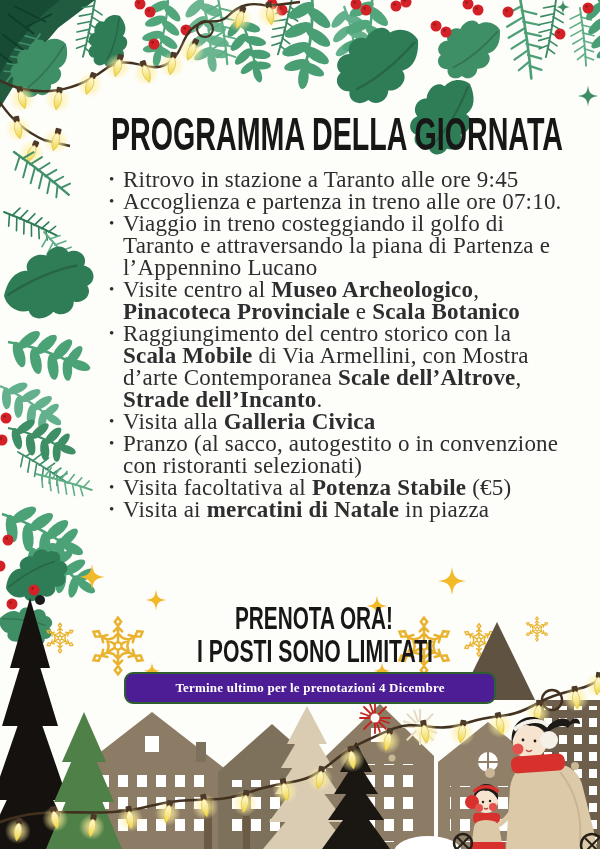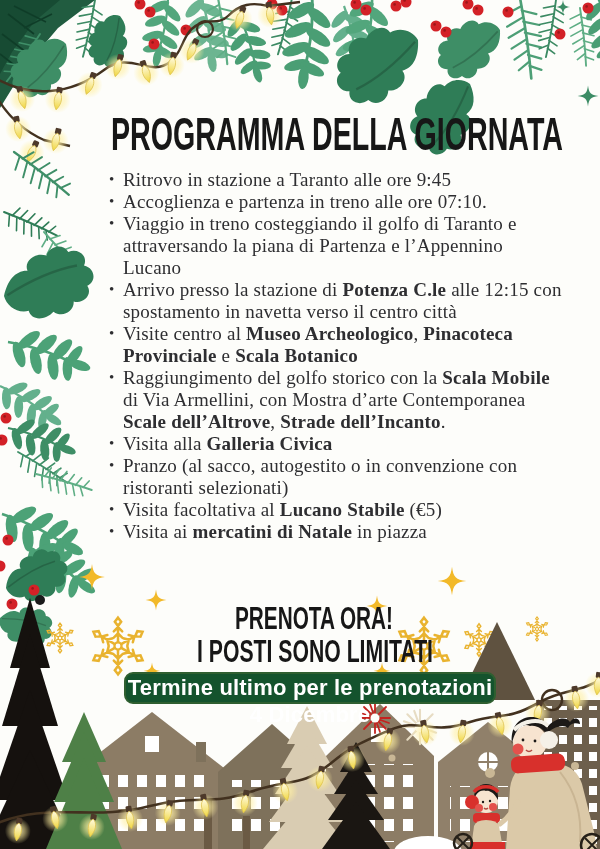--- a/index.html
+++ b/index.html
@@ -2,30 +2,30 @@
 <html><head>
 <meta charset="utf-8">
 <style>
   html,body{margin:0;padding:0;background:#888;}
   .page{position:relative;width:600px;height:849px;margin:0 auto;background:#fdfdfa;overflow:hidden;
         font-family:"Liberation Serif",serif;}
   .bg{position:absolute;left:0;top:0;z-index:1;}
   .content{position:absolute;left:0;top:0;width:580px;height:849px;z-index:2;}
   .title-svg{position:absolute;left:110px;top:106px;}
   ul.sched{position:absolute;left:104px;top:169px;width:458px;margin:0;padding:0;list-style:none;
-           color:#2e2e31;font-size:19px;line-height:22px;letter-spacing:.2px;}
+           color:#2e2e31;font-size:23px;line-height:22px;letter-spacing:.2px;}
   ul.sched li{position:relative;padding-left:19px;}
   ul.sched li::before{content:"\2022";position:absolute;left:5px;top:-1px;font-size:15px;color:#2e2e31;}
   .b{font-weight:bold;}
   .cta{position:absolute;left:16px;top:601px;width:600px;text-align:center;}
   .cta svg{display:block;margin:0 auto;}
   .banner{position:absolute;left:124px;top:672px;width:372px;height:32px;box-sizing:border-box;
-          background:#14532d;border:2px solid #2f5f30;border-radius:9px;color:#fff;font-weight:bold;
-          font-size:22px;line-height:27px;text-align:center;letter-spacing:.2px;
-          font-family:Liberation Sans, sans-serif;}
+          background:#4c1d95;border:2px solid #2f5f30;border-radius:9px;color:#fff;font-weight:bold;
+          font-size:13px;line-height:27px;text-align:center;letter-spacing:.2px;
+          font-family:Liberation Serif, serif;}
 </style>
 </head>
 <body>
 
 <div class="page">
 
   <svg class="bg" width="600" height="849" viewBox="0 0 600 849">
     <defs>
       <radialGradient id="glowG">
         <stop offset="0" stop-color="#fff7c2" stop-opacity=".95"></stop>
@@ -303,26 +303,25 @@
 
   <div class="content">
     <svg class="title-svg" width="458" height="52">
       <text x="1" y="44" font-family="Liberation Sans, DejaVu Sans, sans-serif" font-weight="bold" font-size="47" fill="#171717" textLength="452" lengthAdjust="spacingAndGlyphs">PROGRAMMA DELLA GIORNATA</text>
     </svg>
 
     <ul class="sched">
       <li><span>Ritrovo in stazione a Taranto alle ore 9:45</span></li>
       <li><span>Accoglienza e partenza in treno alle ore 07:10.</span></li>
       <li><span>Viaggio in treno costeggiando il golfo di Taranto e attraversando la piana di Partenza e l’Appennino Lucano</span></li>
-      <li><span>Arrivo presso la stazione di </span><span class="b">Potenza C.le</span><span> alle 12:15 con spostamento in navetta verso il centro città</span></li>
       <li><span>Visite centro al </span><span class="b">Museo Archeologico</span><span>, </span><span class="b">Pinacoteca Provinciale</span><span> e </span><span class="b">Scala Botanico</span></li>
-      <li><span>Raggiungimento del golfo storico con la </span><span class="b">Scala Mobile</span><span> di Via Armellini, con Mostra d’arte Contemporanea </span><span class="b">Scale dell’Altrove</span><span>, </span><span class="b">Strade dell’Incanto</span><span>.</span></li>
+      <li><span>Raggiungimento del centro storico con la </span><span class="b">Scala Mobile</span><span> di Via Armellini, con Mostra d’arte Contemporanea </span><span class="b">Scale dell’Altrove</span><span>, </span><span class="b">Strade dell’Incanto</span><span>.</span></li>
       <li><span>Visita alla </span><span class="b">Galleria Civica</span></li>
       <li><span>Pranzo (al sacco, autogestito o in convenzione con ristoranti selezionati)</span></li>
-      <li><span>Visita facoltativa al </span><span class="b">Lucano Stabile</span><span> (€5)</span></li>
+      <li><span>Visita facoltativa al </span><span class="b">Potenza Stabile</span><span> (€5)</span></li>
       <li><span>Visita ai </span><span class="b">mercatini di Natale</span><span> in piazza</span></li>
     </ul>
 
     <div class="cta">
       <svg width="170" height="34">
         <text x="4" y="28" font-family="Liberation Sans, DejaVu Sans, sans-serif" font-weight="bold" font-size="31" fill="#171717" textLength="158" lengthAdjust="spacingAndGlyphs">PRENOTA ORA!</text>
       </svg>
       <svg width="246" height="34">
         <text x="4" y="27" font-family="Liberation Sans, DejaVu Sans, sans-serif" font-weight="bold" font-size="31" fill="#171717" textLength="236" lengthAdjust="spacingAndGlyphs">I POSTI SONO LIMITATI</text>
       </svg>

